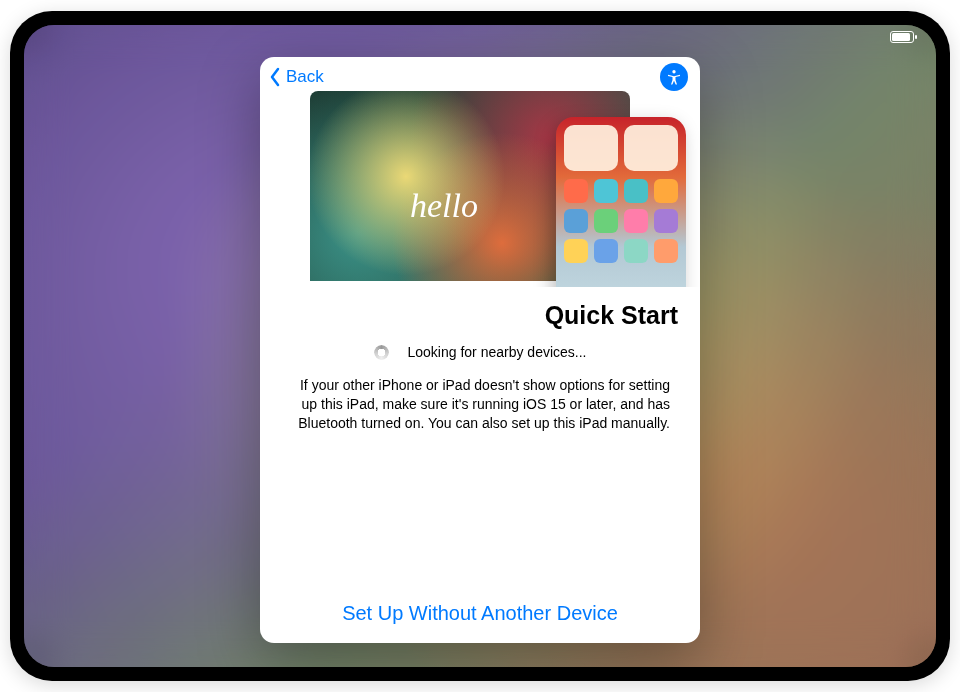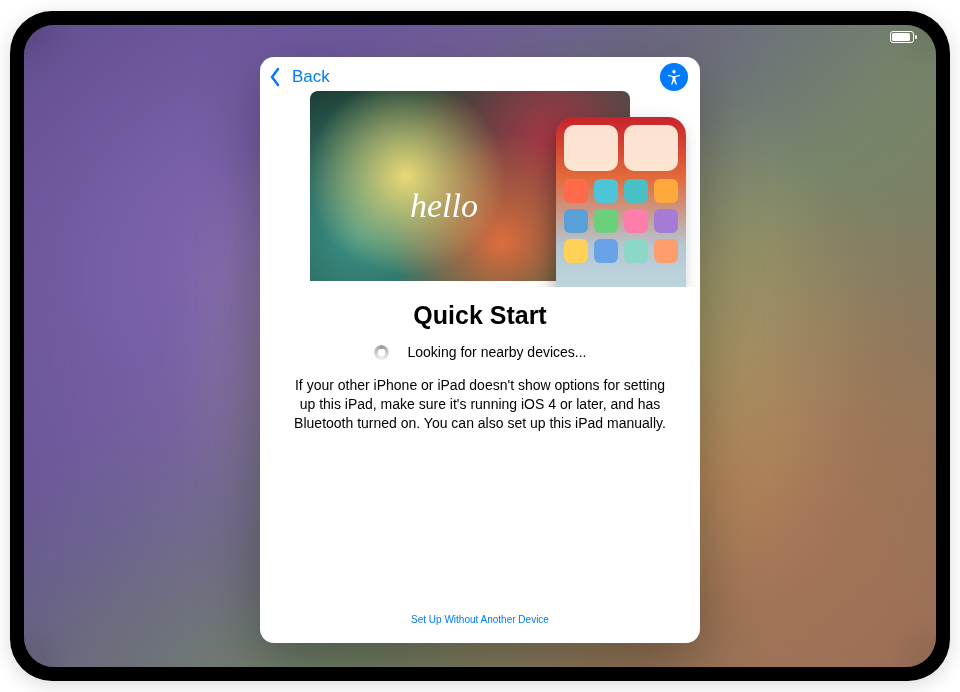--- a/index.html
+++ b/index.html
@@ -90,21 +90,21 @@
     display: flex;
     align-items: center;
     justify-content: space-between;
     padding: 0 12px 0 8px;
     position: relative;
     flex-shrink: 0;
   }
   .back-btn {
     display: flex;
     align-items: center;
-    gap: 10px;
+    gap: 4px;
     color: #007aff;
     font-size: 17px;
     cursor: pointer;
   }
   .back-btn svg { width: 14px; height: 20px; }
   .acc-btn {
     width: 28px; height: 28px;
     border-radius: 50%;
     background: #007aff;
     display:flex; align-items:center; justify-content:center;
@@ -151,21 +151,21 @@
   .big-row { display:flex; gap:6px; margin-bottom:8px; }
   .big-tile { flex:1; height:46px; border-radius:10px; background:rgba(255,241,224,0.92); }
   .grid { display:grid; grid-template-columns: repeat(4,1fr); gap:6px; }
   .app { width:100%; aspect-ratio:1; border-radius:6px; }
   .c1{background:#ff6b4a;} .c2{background:#4ec5d6;} .c3{background:#49c0c6;} .c4{background:#ffa83c;}
   .c5{background:#5aa0d8;} .c6{background:#6bd07a;} .c7{background:#ff7daa;} .c8{background:#a57bd6;}
   .c9{background:#ffd257;} .c10{background:#6aa2e8;} .c11{background:#8cd7c5;} .c12{background:#ff9c6b;}
   .content {
     flex:1;
     padding: 14px 22px 0 22px;
-    text-align: center;
+    text-align: right;
     background:#fff;
     position:relative;
     z-index:2;
   }
   .title {
     font-size: 25px;
     font-weight: 700;
     color:#000;
     margin-bottom: 14px;
   }
@@ -192,21 +192,21 @@
     font-size: 14px;
     line-height: 1.35;
     color:#000;
     margin: 0 auto 14px auto;
     max-width: 380px;
   }
   .bottom-link {
     text-align:center;
     padding: 16px 0 18px 0;
     color:#007aff;
-    font-size:10px;
+    font-size:20px;
     cursor:pointer;
   }
 </style>
 </head>
 <body>
 
 <div class="device-frame">
   <div class="screen">
 
     <div class="status-bar">
@@ -256,20 +256,20 @@
           </div>
         </div>
       </div>
 
       <div class="content">
         <div class="title">Quick Start</div>
         <div class="status-row">
           <div class="spinner"></div>
           <span>Looking for nearby devices...</span>
         </div>
-        <div class="desc">If your other iPhone or iPad doesn't show options for setting up this iPad, make sure it's running iOS 4 or later, and has Bluetooth turned on. You can also set up this iPad manually.</div>
+        <div class="desc">If your other iPhone or iPad doesn't show options for setting up this iPad, make sure it's running iOS 15 or later, and has Bluetooth turned on. You can also set up this iPad manually.</div>
       </div>
 
       <div class="bottom-link">Set Up Without Another Device</div>
 
     </div>
   </div>
 </div>
 
 </body></html>

